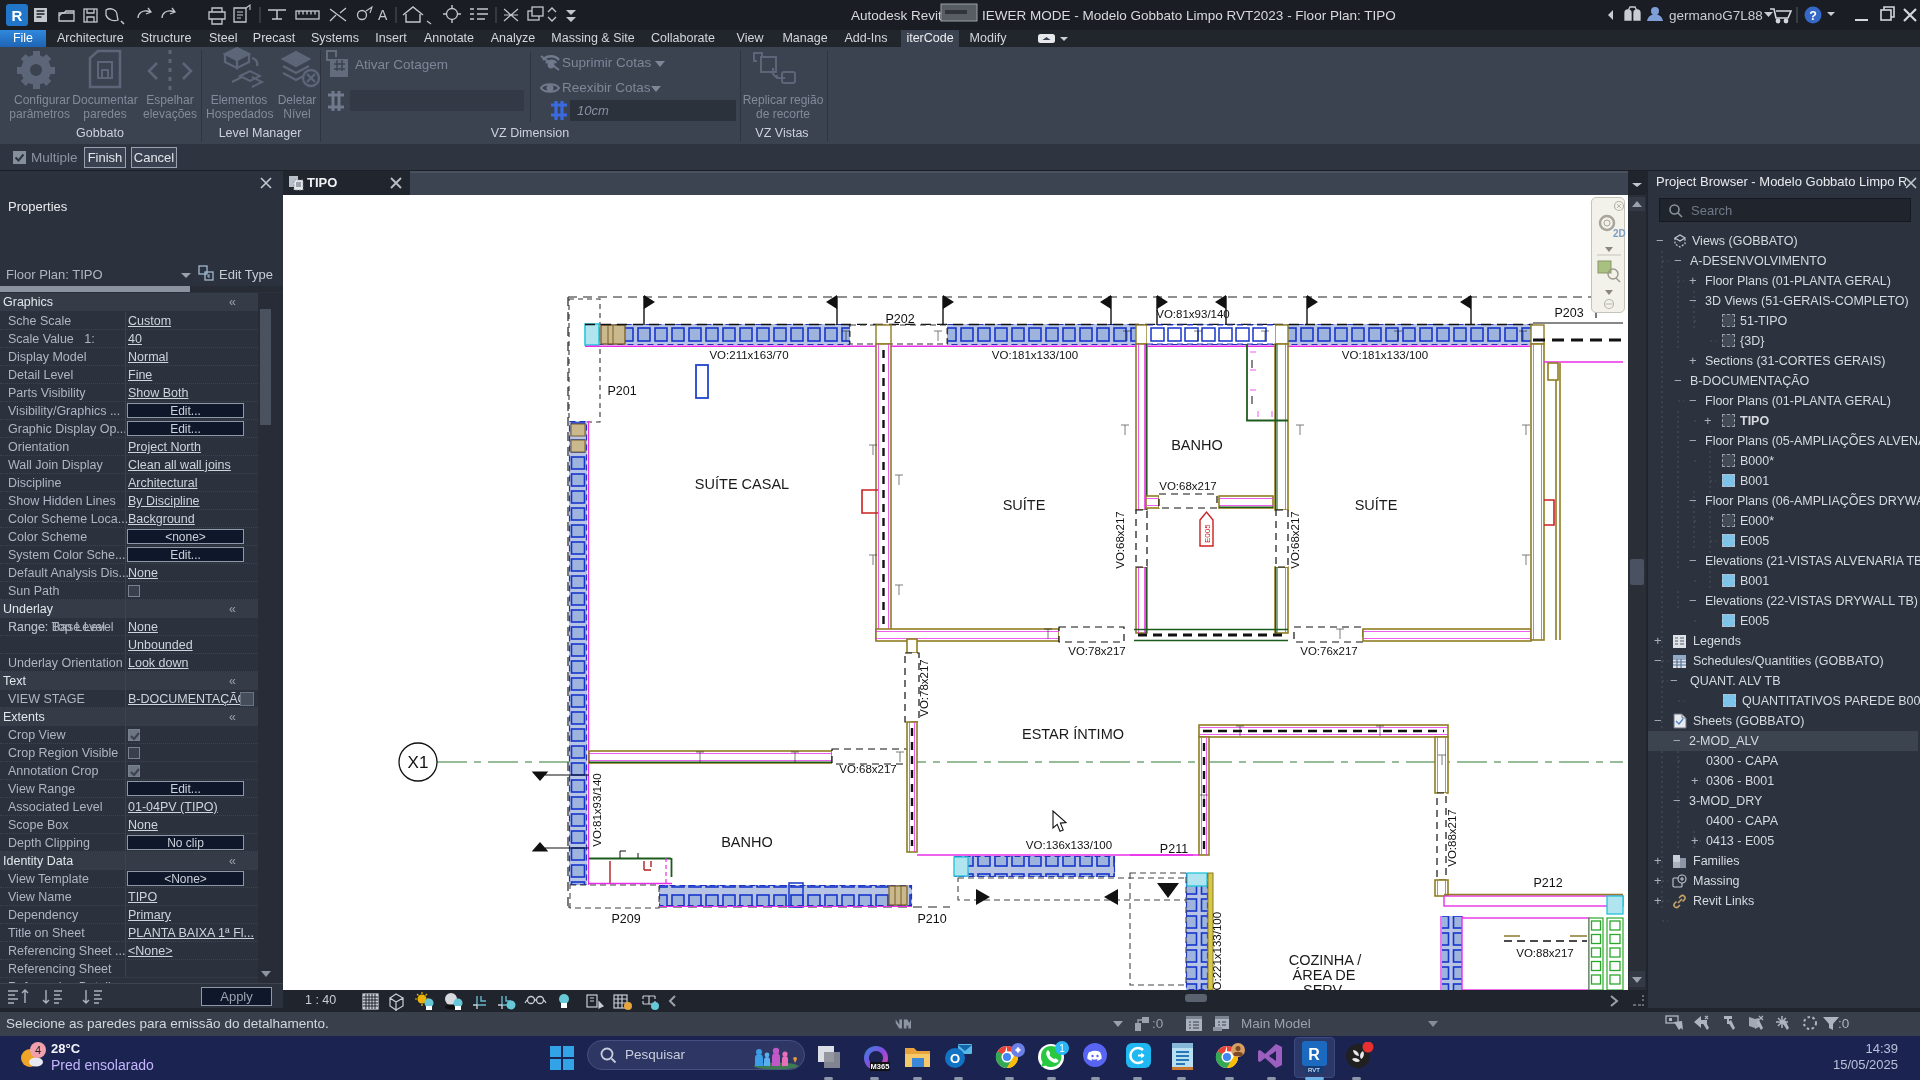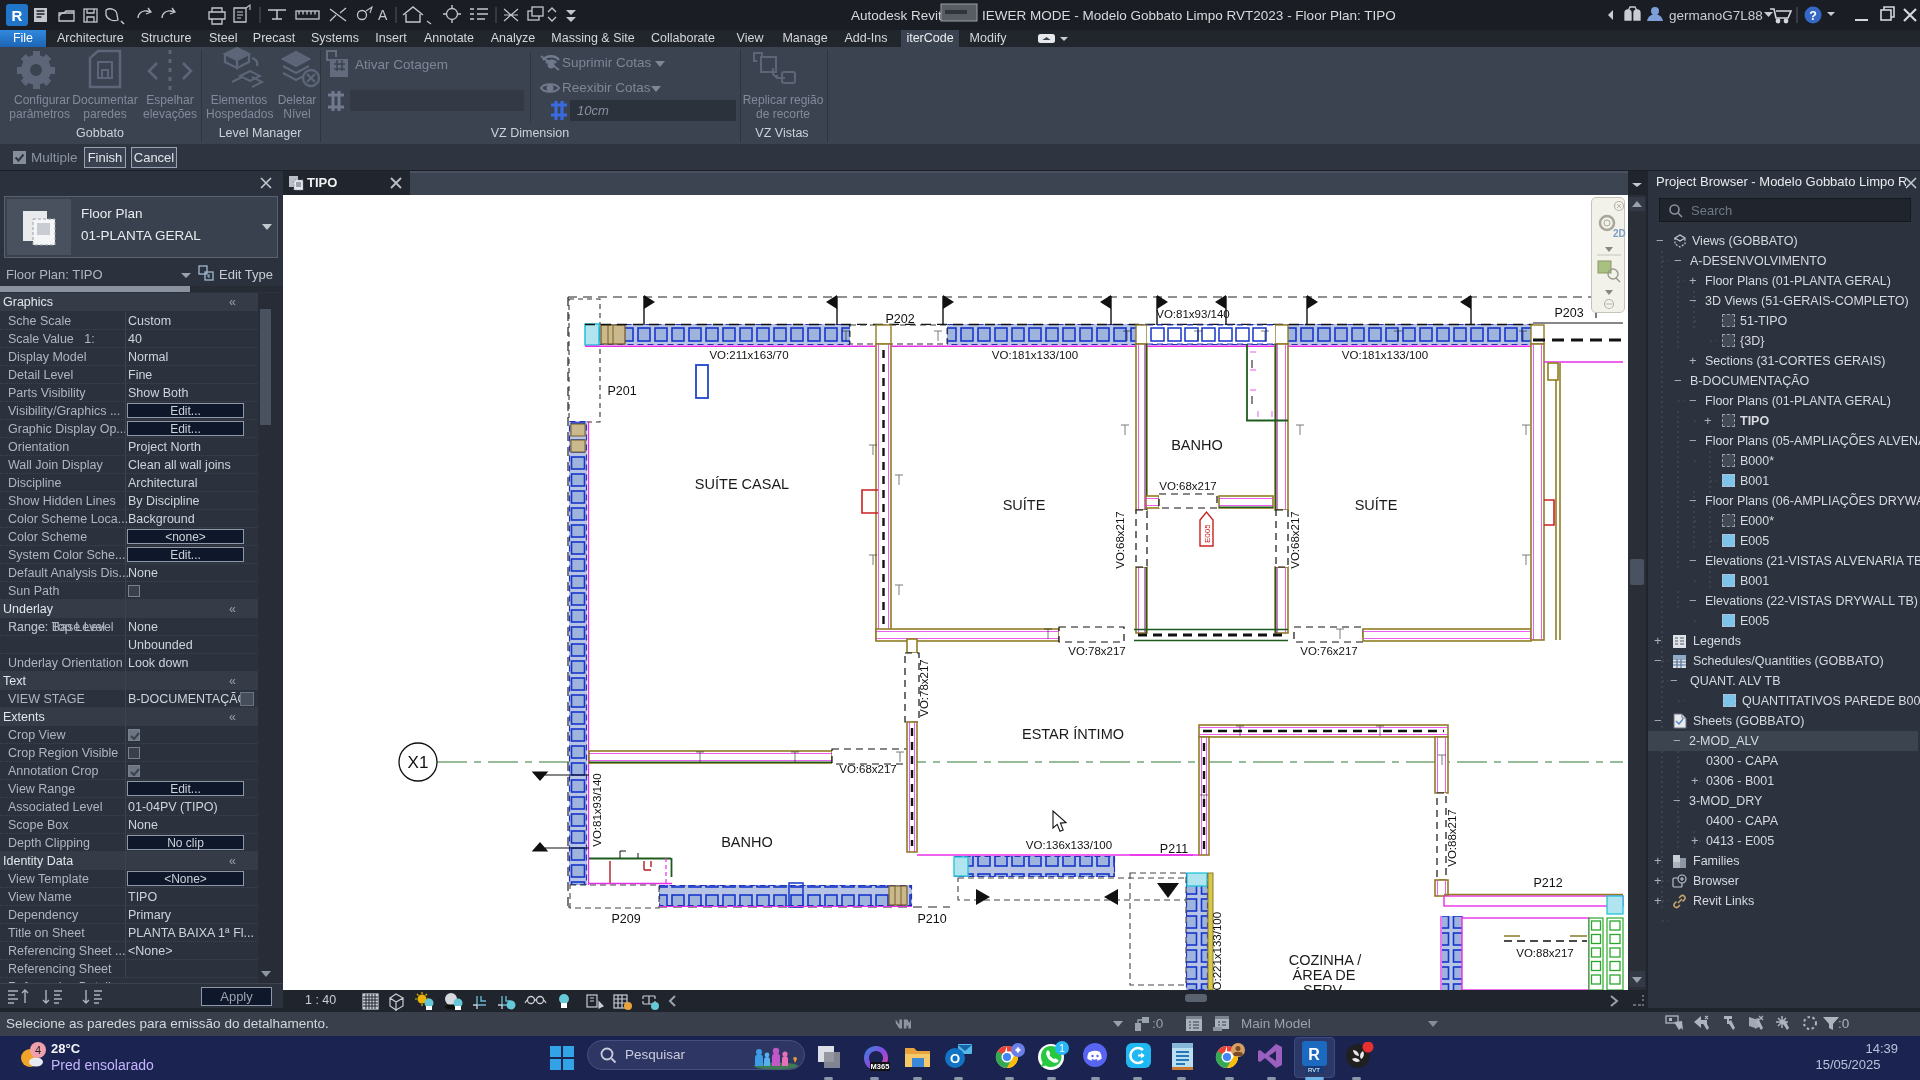--- a/index.html
+++ b/index.html
@@ -19,21 +19,21 @@
   
   #proppanel { left:0; top:171px; width:283px; height:837px; background:#2c323d; }
   #projpanel { left:1648px; top:171px; width:272px; height:837px; background:#2d333e; }
   #tabbar { left:283px; top:171px; width:1345px; height:24px; background:#3c4452; }
   #canvas { left:283px; top:195px; width:1345px; height:795px; background:#ffffff; }
   #vscroll { left:1628px; top:195px; width:18px; height:795px; background:#2a2e37; }
   #viewbar { left:283px; top:990px; width:1363px; height:22px; background:#20242c; }
   #statusbar { left:0; top:1012px; width:1920px; height:24px; background:#39404c; }
   #taskbar { left:0; top:1036px; width:1920px; height:44px; background:#1b2351; }
   .prow-label { position:absolute; left:8px; color:#aeb6c2; font-size:12.5px; white-space:nowrap; }
-  .prow-val { position:absolute; left:128px; color:#ced4dc; font-size:12.5px; white-space:nowrap; }
+  .prow-val { position:absolute; left:128px; color:#ced4dc; font-size:12.5px; white-space:nowrap;text-decoration:underline; }
   .phead { position:absolute; left:0; width:258px; height:18px; background:#353c48; color:#e3e7ec; font-size:12.5px; padding-left:3px; line-height:18px; }
   .pbtn { position:absolute; background:#0f172a; border:1px solid #8f98a6; color:#ccd2da; font-size:12px; text-align:center; }
   .trow { position:absolute; color:#d6dae0; font-size:12.5px; white-space:nowrap; line-height:20px; height:20px; }
   .texp { position:absolute; color:#aab1bc; font-size:13px; line-height:20px; }
   .vicon { position:absolute; width:13px; height:13px; border:1px dashed #9aa1ac; background:#434b57; }
   .vicon.blue { background:#7ec3ea; border-color:#b9c3cf; }
   .chk { position:absolute; width:12px; height:12px; background:#39404c; border:1px solid #79828f; }
 </style>
 </head>
 <body>
@@ -225,34 +225,20 @@
     </svg>
     <span class="abs" style="left:31px;top:6px;color:#8b94a2;font-size:13.5px;">Multiple</span>
     <div class="abs" style="left:84px;top:3px;width:42px;height:21px;background:#3a4150;border:1px solid #99a2b0;color:#e2e6eb;font-size:13px;text-align:center;line-height:19px;">Finish</div>
     <div class="abs" style="left:131px;top:3px;width:46px;height:21px;background:#3a4150;border:1px solid #99a2b0;color:#e2e6eb;font-size:13px;text-align:center;line-height:19px;">Cancel</div>
   </div>
   <div id="proppanel" class="abs">
     <div class="abs" style="left:8px;top:3px;color:#e8eaee;font-size:13px;margin-top:25px;">Properties</div>
     <svg class="abs" style="left:260px;top:6px" width="12" height="12">
       <path d="M1 1l10 10M11 1l-10 10" stroke="#c3c8cf" stroke-width="1.6"></path>
     </svg>
-    <div class="abs" style="left:4px;top:25px;width:274px;height:62px;background:#3a414e;border:1px solid #5a6270;">
-      <div class="abs" style="left:2px;top:2px;width:64px;height:56px;background:#49505e;">
-        <svg class="abs" style="left:14px;top:10px" width="38" height="38">
-          <rect x="2" y="2" width="24" height="30" fill="#e9eaec"></rect>
-          <rect x="12" y="10" width="22" height="26" fill="#f4f5f6" stroke="#9aa0ab" stroke-dasharray="3 2"></rect>
-          <rect x="16" y="14" width="13" height="12" fill="#c9ccd2"></rect>
-        </svg>
-      </div>
-      <div class="abs" style="left:76px;top:9px;color:#e8ebef;font-size:13.5px;">Floor Plan</div>
-      <div class="abs" style="left:76px;top:31px;color:#e8ebef;font-size:13.5px;">01-PLANTA GERAL</div>
-      <svg class="abs" style="left:256px;top:26px" width="12" height="8">
-        <path d="M1 1l5 6 5-6z" fill="#c3c8cf"></path>
-      </svg>
-    </div>
     <div class="abs" style="left:6px;top:96px;color:#aeb6c2;font-size:13px;">Floor Plan: TIPO</div>
     <svg class="abs" style="left:180px;top:101px" width="12" height="8">
       <path d="M1 1l5 5 5-5z" fill="#9aa2ae"></path>
     </svg>
     <svg class="abs" style="left:197px;top:93px" width="18" height="18" fill="none" stroke="#9fb8cf" stroke-width="1.3">
       <rect x="2" y="2" width="8" height="8"></rect>
       <rect x="8" y="8" width="8" height="8"></rect>
       <path d="M10 12h2M12 10v4" stroke-width="1"></path>
     </svg>
     <div class="abs" style="left:219px;top:96px;color:#c6ccd5;font-size:13px;">Edit Type</div>
@@ -784,21 +770,21 @@
       <rect x="8" y="4" width="6" height="10" fill="#8d96a4"></rect>
       <rect x="1" y="8" width="7" height="6" fill="#aab2bd"></rect>
     </svg>
     <div class="trow" style="left:45px;top:680px;">Families</div>
     <div class="texp" style="left:6px;top:700px;">+</div>
     <svg class="abs" style="left:24px;top:703px" width="15" height="15" fill="none" stroke="#c3c9d1" stroke-width="1.1">
       <rect x="1" y="4" width="9" height="9" rx="1"></rect>
       <circle cx="10" cy="5" r="4" fill="#2d333e"></circle>
       <path d="M8 5h4M10 3v4"></path>
     </svg>
-    <div class="trow" style="left:45px;top:700px;">Browser</div>
+    <div class="trow" style="left:45px;top:700px;">Massing</div>
     <div class="texp" style="left:6px;top:720px;">+</div>
     <svg class="abs" style="left:24px;top:723px" width="15" height="15" fill="none" stroke="#c8a36a" stroke-width="1.6">
       <path d="M6 9l4-4"></path>
       <path d="M7 4l2-2a2.5 2.5 0 013.5 3.5l-2 2"></path>
       <path d="M8 11l-2 2a2.5 2.5 0 01-3.5-3.5l2-2"></path>
     </svg>
     <div class="trow" style="left:45px;top:720px;">Revit Links</div>
   </div>
   <div id="viewbar" class="abs">
     <div class="abs" style="left:22px;top:3px;color:#c9ced6;font-size:12.5px;">1 : 40</div>
@@ -1067,14 +1053,14 @@
     <div class="abs" style="left:1225px;top:41px;width:9px;height:3px;background:#8d95a8;border-radius:1.5px;"></div>
     <div class="abs" style="left:1267px;top:41px;width:9px;height:3px;background:#8d95a8;border-radius:1.5px;"></div>
     <div class="abs" style="left:1352px;top:41px;width:9px;height:3px;background:#8d95a8;border-radius:1.5px;"></div>
     <svg class="abs" style="left:1345px;top:6px" width="32" height="30">
       <circle cx="13" cy="14" r="12" fill="#202020"></circle>
       <path d="M8 8a6 6 0 016 6 6 6 0 01-6-6zM18 9a5.5 5.5 0 01-2 8 5.5 5.5 0 012-8zM7 17a5.5 5.5 0 018 2 5.5 5.5 0 01-8-2z" fill="#e8e8e8"></path>
       <circle cx="23" cy="5" r="5.5" fill="#e83030"></circle>
       <rect x="9" y="38" width="8" height="3" rx="1.5" fill="#8d95a8"></rect>
     </svg>
     <div class="abs" style="left:1836px;top:5px;width:62px;color:#b9c2d9;font-size:13px;text-align:right;">14:39</div>
-    <div class="abs" style="left:1798px;top:21px;width:100px;color:#b9c2d9;font-size:13px;text-align:center;">15/05/2025</div>
+    <div class="abs" style="left:1798px;top:21px;width:100px;color:#b9c2d9;font-size:13px;text-align:right;">15/05/2025</div>
   </div>
 
 </body></html>

